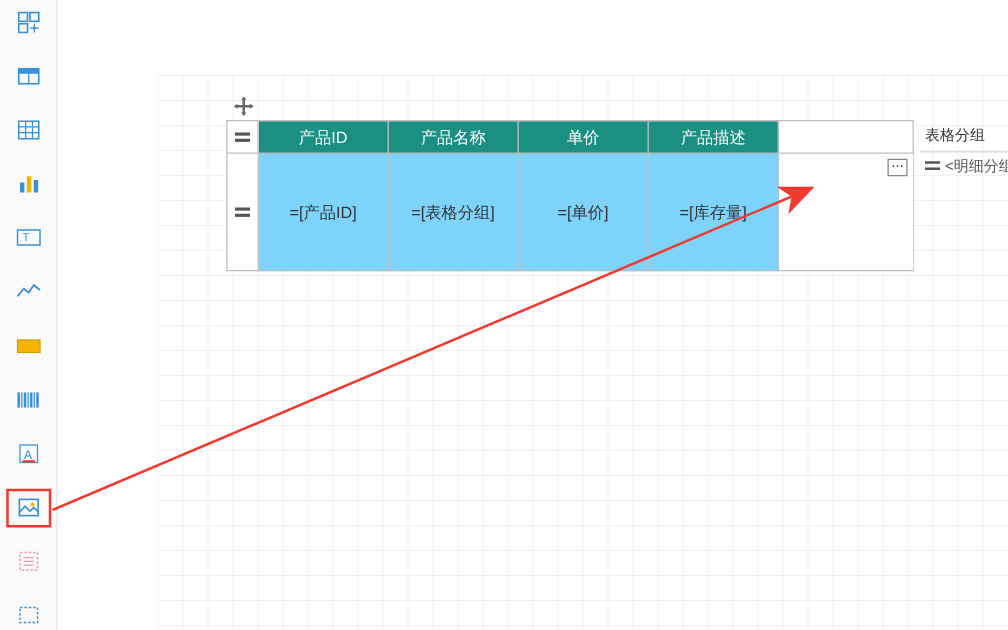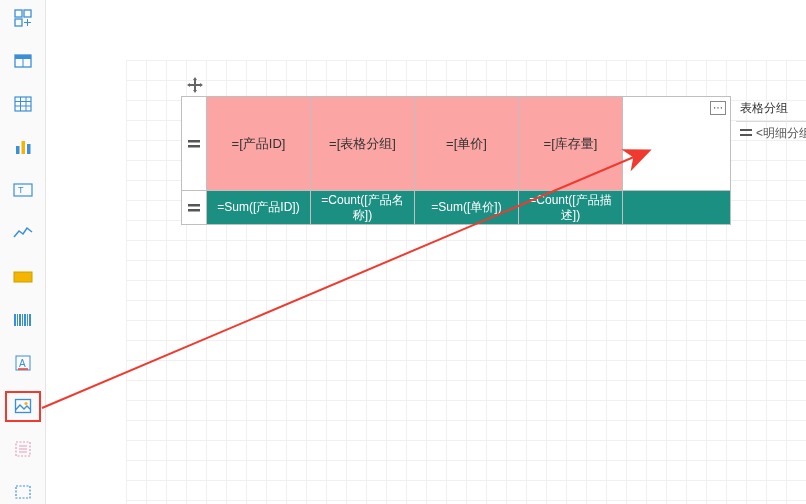--- a/index.html
+++ b/index.html
@@ -80,21 +80,21 @@
 
   .col-head {
     background: #1a8f82;
     color: #fff;
     height: 26px;
     font-weight: 400;
     font-size: 13px;
   }
   .col-head.empty { background: #fff; }
   .data-cell {
-    background: #fca5a5;
+    background: #7dd3fc;
     color: #333;
     height: 94px;
     font-size: 13px;
   }
   .data-cell.blank {
     background: #fff;
     position: relative;
   }
   .ellipsis-btn {
     position: absolute;
@@ -247,52 +247,52 @@
   <div class="grid-area"></div>
 
   <div class="move-handle">
     <svg width="16" height="16" viewBox="0 0 16 16">
         <path d="M8 0 L10 3 H9 V7 H13 V6 L16 8 L13 10 V9 H9 V13 H10 L8 16 L6 13 H7 V9 H3 V10 L0 8 L3 6 V7 H7 V3 H6 Z" fill="#666"></path>
       </svg>
   </div>
 
   <table class="rpt-table">
     <tbody>
+        <tr>
+      <td class="row-handle">
+        <div class="row-handle-inner">
+              <svg width="14" height="12" viewBox="0 0 14 12">
+                <rect x="1" y="2" width="12" height="2.5" fill="#555"></rect>
+                <rect x="1" y="7" width="12" height="2.5" fill="#555"></rect>
+              </svg>
+            </div>
+      </td>
+      <th class="col-head w1">产品ID</th>
+      <th class="col-head w1">产品名称</th>
+      <th class="col-head w1">单价</th>
+      <th class="col-head w1">产品描述</th>
+      <th class="col-head empty w-blank"></th>
+    </tr>
     <tr>
       <td class="row-handle">
         <div class="row-handle-inner">
               <svg width="14" height="12" viewBox="0 0 14 12">
                 <rect x="1" y="2" width="12" height="2.5" fill="#555"></rect>
                 <rect x="1" y="7" width="12" height="2.5" fill="#555"></rect>
               </svg>
             </div>
       </td>
       <td class="data-cell w1">=[产品ID]</td>
       <td class="data-cell w1">=[表格分组]</td>
       <td class="data-cell w1">=[单价]</td>
       <td class="data-cell w1">=[库存量]</td>
       <td class="data-cell blank w-blank">
         <div class="ellipsis-btn">⋯</div>
       </td>
     </tr>
-    <tr>
-      <td class="row-handle">
-        <div class="row-handle-inner">
-              <svg width="14" height="12" viewBox="0 0 14 12">
-                <rect x="1" y="2" width="12" height="2.5" fill="#555"></rect>
-                <rect x="1" y="7" width="12" height="2.5" fill="#555"></rect>
-              </svg>
-            </div>
-      </td>
-      <td class="footer-cell w1">=Sum([产品ID])</td>
-      <td class="footer-cell w1">=Count([产品名称])</td>
-      <td class="footer-cell w1">=Sum([单价])</td>
-      <td class="footer-cell w1">=Count([产品描述])</td>
-      <td class="footer-cell blank w-blank"></td>
-    </tr>
   </tbody>
     </table>
 
   <div class="right-panel">
     <div class="panel-header">表格分组</div>
     <div class="group-item">
       <svg width="12" height="10" viewBox="0 0 12 10">
           <rect x="0" y="1" width="12" height="2" fill="#555"></rect>
           <rect x="0" y="6" width="12" height="2" fill="#555"></rect>
         </svg>

